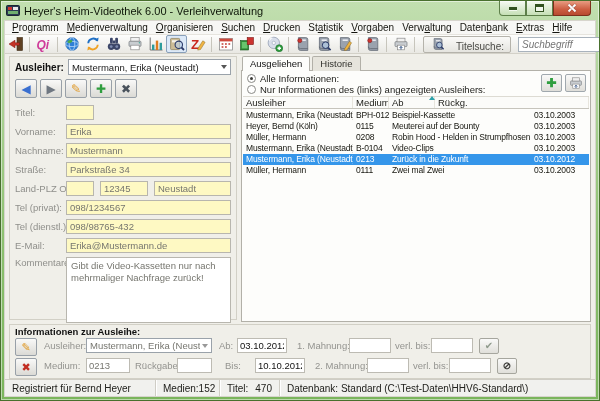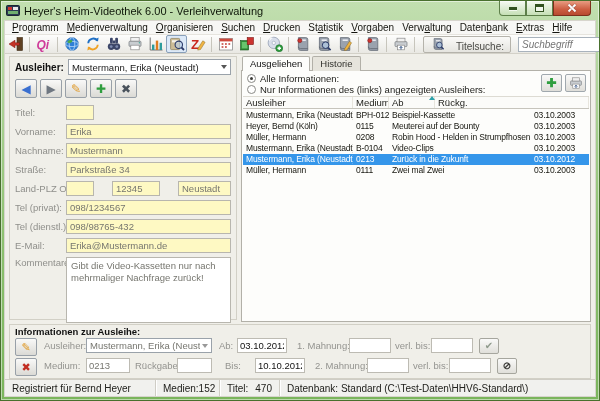--- a/index.html
+++ b/index.html
@@ -47,21 +47,21 @@
   .combo-arrow{margin-left:auto;flex:none;width:9px;display:flex;justify-content:center}
   .tri-down{width:0;height:0;border-left:3px solid transparent;border-right:3px solid transparent;border-top:4px solid #555}
   .nav-row{display:flex;gap:3px;margin:4px 0 7px}
   .nav-btn{width:22px;height:19px;border:1px solid #98a0a8;border-radius:2px;background:linear-gradient(#f9f9f8,#dbdad5);display:flex;align-items:center;justify-content:center;font-size:12px;line-height:1}
   .f-row{display:flex;align-items:center;margin-bottom:4px}
   .f-label{width:51px;flex:none;font-size:9.5px;color:#8f8f8b;white-space:nowrap}
   .f-input{height:15px;border:1px solid #b8b6ae;background:#fef9c3;font-size:9.5px;color:#76766f;padding:0 3px;font-family:"Liberation Sans",sans-serif;outline:none;min-width:0}
   .w-full{flex:1}
   .w-small{width:28px;flex:none}
   .w-mid{width:48px;flex:none}
-  .gap2{margin-right:18px}
+  .gap2{margin-right:6px}
   .comment-row{align-items:flex-start}
   .comment-box{flex:1;height:66px;border:1px solid #b8b6ae;background:#fff;font-size:9.5px;color:#76766f;padding:2px 4px;line-height:1.3;overflow:hidden}
   .action-row{display:flex;gap:8px;margin-left:51px;margin-top:5px}
   .action-btn{width:85px;height:19px;border:1px solid #a6a69e;border-radius:2px;background:linear-gradient(#f7f7f5,#dddcd6);display:flex;align-items:center;justify-content:center;gap:4px;font-size:9.5px;color:#8b8b85}
   .action-btn .glyph{font-size:10px;color:#8f9a8c}
 
   
   .right-panel{position:absolute;left:236px;right:4px;top:2px;bottom:2px}
   .tabs{display:flex;height:15px;margin-left:1px;position:relative;z-index:2}
   .tab{padding:1px 7px 0;font-size:9.5px;border:1px solid #b2b0a8;border-bottom:none;border-radius:2px 2px 0 0;background:#e6e4dc;color:#33332e;margin-right:2px;white-space:nowrap}

